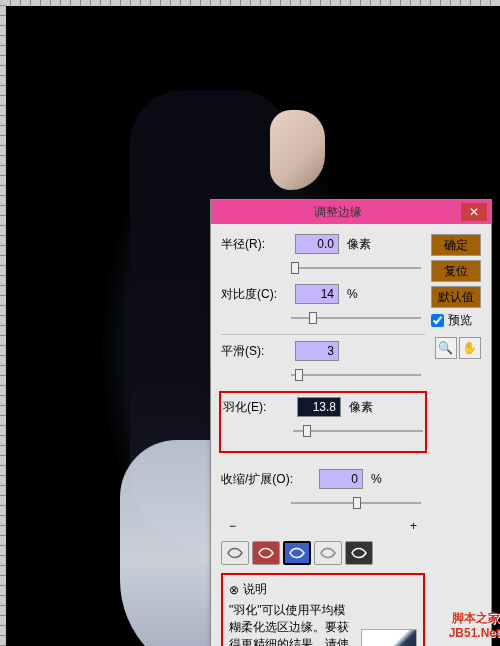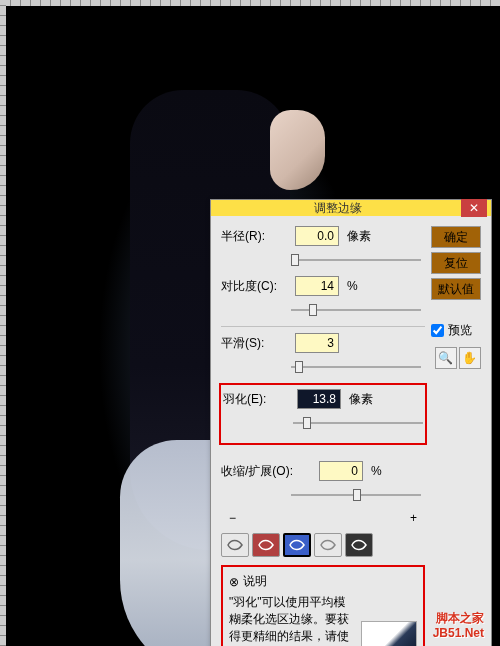--- a/index.html
+++ b/index.html
@@ -5,50 +5,50 @@
 *{box-sizing:border-box;margin:0;padding:0;font-family:"Microsoft YaHei","SimSun",sans-serif;font-size:12px}
 body{width:500px;height:646px;background:#000;position:relative;overflow:hidden}
 .image-area{width:500px;height:646px;background:#000;position:relative}
 .figure{position:absolute;left:80px;top:60px;width:280px;height:580px;background:radial-gradient(ellipse 180px 320px at 55% 50%,rgba(180,200,230,.45) 0%,rgba(100,130,180,.25) 40%,rgba(0,0,0,0) 75%);border-radius:50%}
 .figure::before{content:"";position:absolute;left:50px;top:30px;width:160px;height:460px;background:linear-gradient(180deg,#0a0a12 0%,#0d0d18 60%,#1a1a28 100%);border-radius:80px 80px 120px 120px}
 .figure::after{content:"";position:absolute;left:40px;top:380px;width:200px;height:240px;background:linear-gradient(180deg,#c8d0e0 0%,#e0e6f0 50%,#b0bcd0 100%);border-radius:80px 80px 140px 140px;opacity:.9}
 .face{position:absolute;left:270px;top:110px;width:55px;height:80px;background:linear-gradient(135deg,#e8d4c8 0%,#d0b8aa 60%,#a08878 100%);border-radius:30px 40px 50px 30px;z-index:2}
 .ruler-top{position:absolute;top:0;left:0;width:500px;height:6px;background:repeating-linear-gradient(90deg,#888 0,#888 1px,#ccc 1px,#ccc 10px)}
 .ruler-left{position:absolute;top:0;left:0;width:6px;height:646px;background:repeating-linear-gradient(0deg,#888 0,#888 1px,#ccc 1px,#ccc 10px)}
 .dialog{position:absolute;left:210px;top:199px;width:282px;background:#e8e8e8;border:1px solid #8a8a8a;box-shadow:2px 2px 6px rgba(0,0,0,.4)}
-.titlebar{background:#fde047;height:16px;display:flex;align-items:center;padding:0 4px;position:relative}
+.titlebar{background:#ec4899;height:24px;display:flex;align-items:center;padding:0 4px;position:relative}
 .titlebar-text{flex:1;text-align:center;color:#333}
 .close-btn{width:26px;height:18px;background:#c94040;color:#fff;display:flex;align-items:center;justify-content:center;cursor:pointer}
 .body-area{padding:10px 10px 8px;display:flex;gap:6px}
 .left{flex:1}
 .right{width:56px;display:flex;flex-direction:column;gap:4px}
 .btn{background:#a16207;border:1px solid #999;height:22px;display:flex;align-items:center;justify-content:center;cursor:pointer}
 .row{display:flex;align-items:center;margin-bottom:6px;gap:8px}
 .row label{width:66px;text-align:left}
-.input{width:44px;height:20px;border:1px solid #888;background:#fef9c3;text-align:right;padding:0 4px}
+.input{width:44px;height:20px;border:1px solid #888;background:#c4b5fd;text-align:right;padding:0 4px}
 .input.hl{background:#0f172a;color:#fff}
 .unit{width:28px}
 .slider{width:130px;height:16px;position:relative;margin:0 0 8px 70px}
 .slider::before{content:"";position:absolute;top:7px;left:0;right:0;height:2px;background:#aaa}
 .thumb{position:absolute;top:2px;width:8px;height:12px;background:#f0f0f0;border:1px solid #666;cursor:pointer}
 .sep{height:1px;background:#c0c0c0;margin:6px 0}
 .hl-box{border:2px solid #e00000;padding:4px 2px;margin:0 -2px 16px}
 .contract-row{display:flex;align-items:center;justify-content:space-between;padding:0 8px;font-size:14px}
 .swatches{display:flex;gap:3px;margin:8px 0}
 .sw{width:28px;height:24px;border:1px solid #999;border-radius:2px;display:flex;align-items:center;justify-content:center;cursor:pointer}
 .sw.sel{border:2px solid #000;background:#3a5fc8}
 .sw svg{width:20px;height:18px}
 .desc-box{border:2px solid #e00000;padding:6px;margin-top:4px;position:relative;min-height:78px}
 .desc-head{display:flex;align-items:center;gap:4px;margin-bottom:4px}
 .desc-text{line-height:1.4;padding-right:60px}
 .preview-img{position:absolute;right:6px;bottom:6px;width:56px;height:40px;background:linear-gradient(135deg,#fff 0%,#fff 50%,#2a3a58 60%,#0a1528 100%);border:1px solid #aaa}
-.check-row{display:flex;align-items:center;gap:4px;margin-top:18px}
+.check-row{display:flex;align-items:center;gap:4px;margin-top:0}
 .tool-icons{display:flex;gap:2px;justify-content:flex-end;margin-top:4px}
 .tool-ic{width:22px;height:22px;border:1px solid #999;background:#f0f0f0;display:flex;align-items:center;justify-content:center;cursor:pointer}
-.watermark{position:absolute;right:16px;bottom:6px;color:#d8321e;font-size:13px;font-weight:bold;text-shadow:1px 1px 0 #fff;z-index:10}
+.watermark{position:absolute;right:0;bottom:6px;color:#d8321e;font-size:13px;font-weight:bold;text-shadow:1px 1px 0 #fff;z-index:10}
 .watermark span{display:block;text-align:right;line-height:1.2}
 </style>
 </head>
 <body>
 
 <div class="image-area">
   <div class="ruler-top"></div>
   <div class="ruler-left"></div>
   <div class="figure"></div>
   <div class="face"></div>

